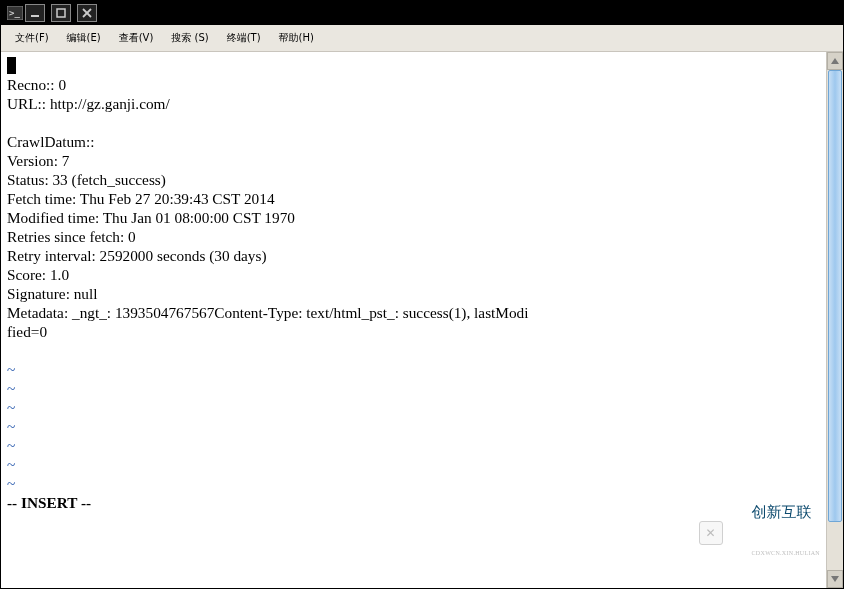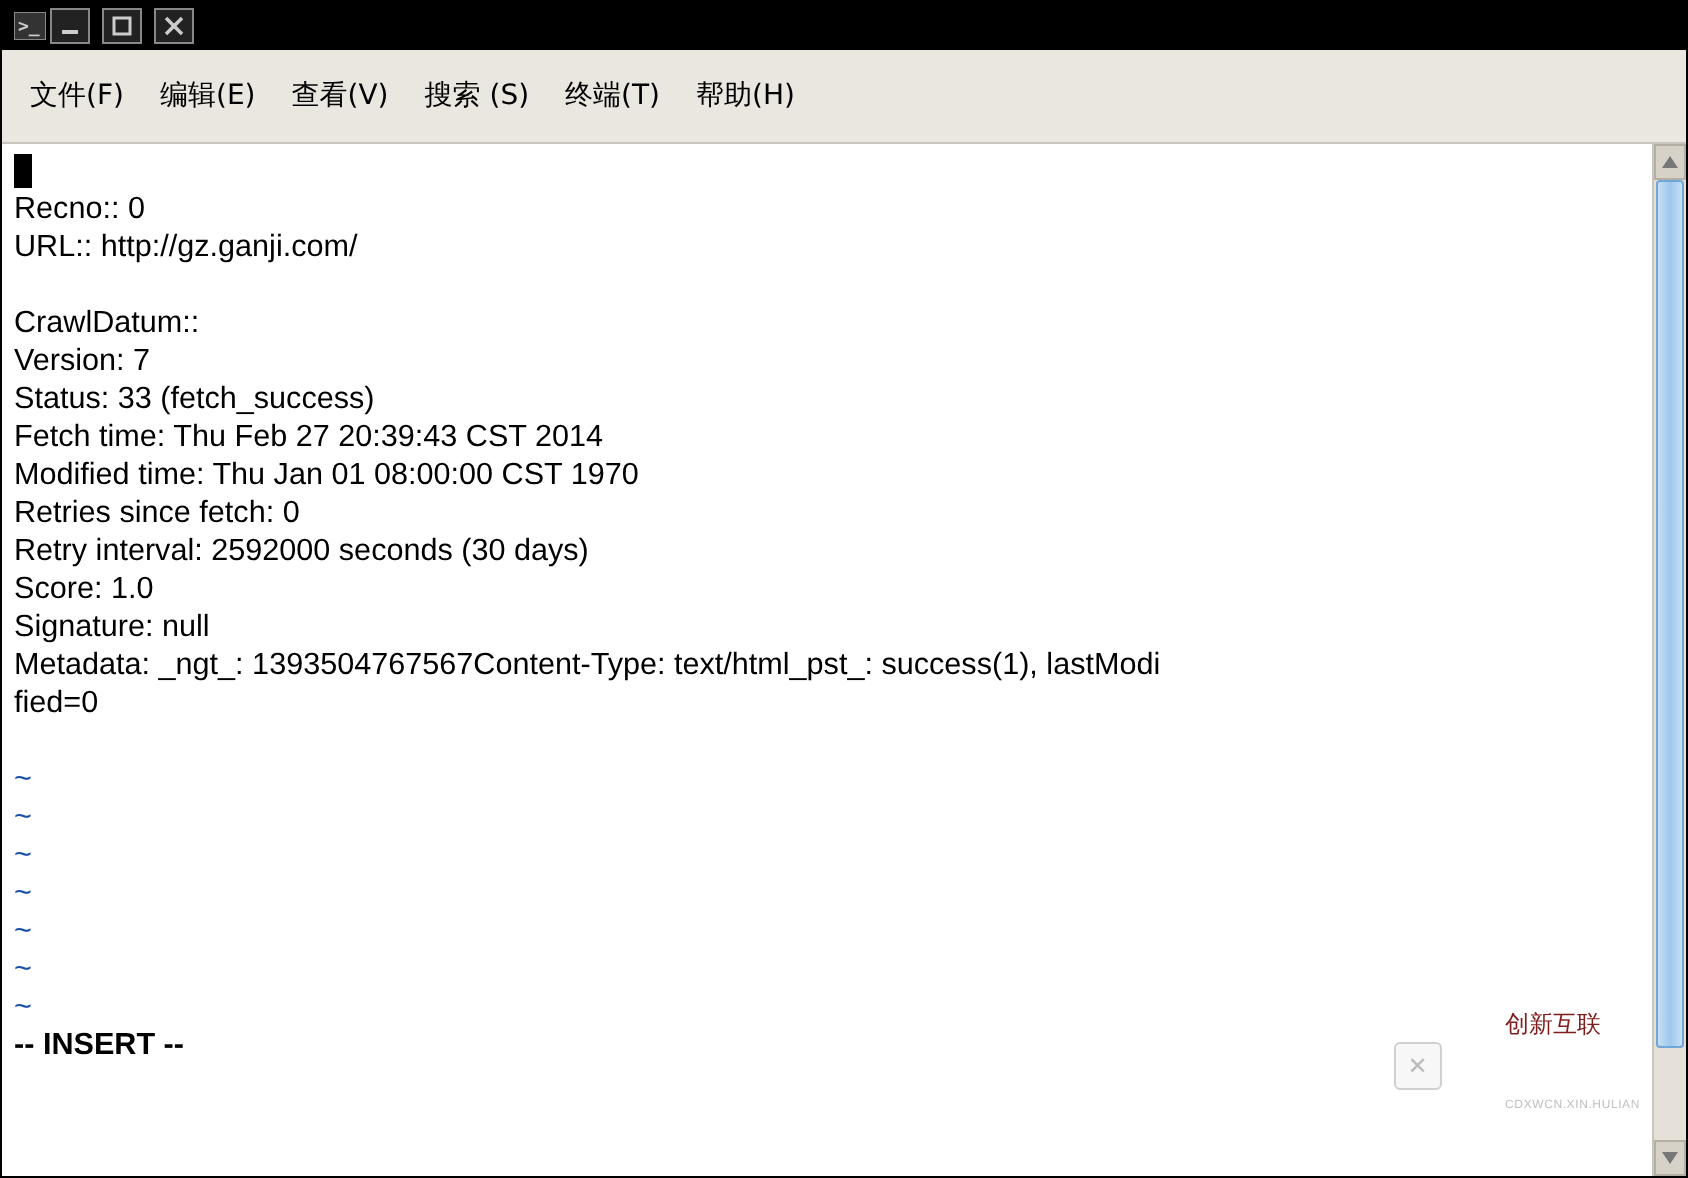--- a/index.html
+++ b/index.html
@@ -56,38 +56,38 @@
     align-items: center;
     justify-content: center;
     font-size: 11px;
     line-height: 1;
   }
   .menubar {
     background: #eae7e0;
     height: 26px;
     display: flex;
     align-items: center;
-    padding: 10px 6px;
+    padding: 0 6px;
     border-bottom: 1px solid #c9c5bd;
-    font-size: 14px;
+    font-size: 10px;
     gap: 2px;
   }
   .menubar .menu-item {
     padding: 2px 8px;
     cursor: default;
   }
   .terminal-wrap {
     flex: 1;
     display: flex;
     background: #fff;
   }
   .terminal {
     flex: 1;
     padding: 4px 6px 4px 6px;
-    font-family: Liberation Sans, sans-serif;
+    font-family: Liberation Serif, serif;
     font-size: 15.3px;
     line-height: 19px;
     white-space: pre;
     color: #000;
     overflow: hidden;
     position: relative;
   }
   .cursor-block {
     display: inline-block;
     width: 9px;
@@ -219,21 +219,21 @@
 <span class="tilde">~</span>
 <span class="tilde">~</span>
 <span class="tilde">~</span>
 <span class="tilde">~</span>
 <span class="tilde">~</span>
 <span class="tilde">~</span>
 <span class="status-line">-- INSERT --</span>
       <div class="watermark">
         <span class="wm-logo">✕</span>
         <span>
-          <span style="font-size:12px;color:#7f1d1d;">创新互联</span><br>
+          <span style="font-size:15px;color:#0c4a6e;">创新互联</span><br>
           <span style="font-size:6px;color:#c0c0c0;letter-spacing:0.3px;">CDXWCN.XIN.HULIAN</span>
         </span>
       </div>
     </div>
 
     <div class="scrollbar">
       <div class="scroll-btn">
         <svg width="8" height="6">
             <polygon points="4,0 8,6 0,6" fill="#777"></polygon>
           </svg>

